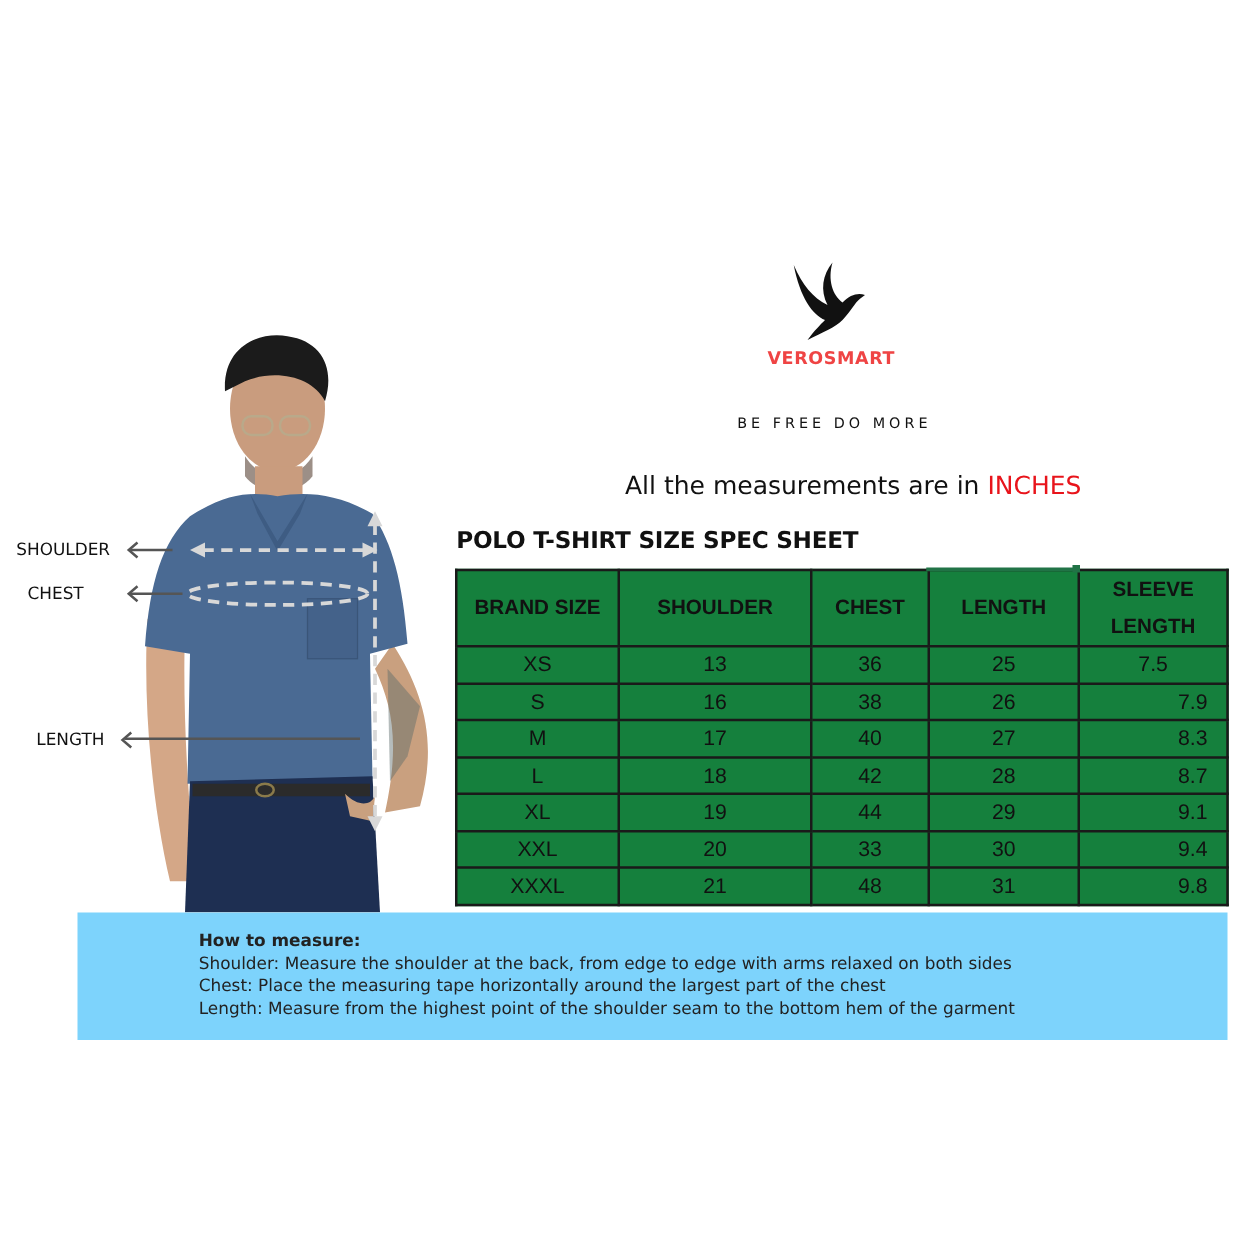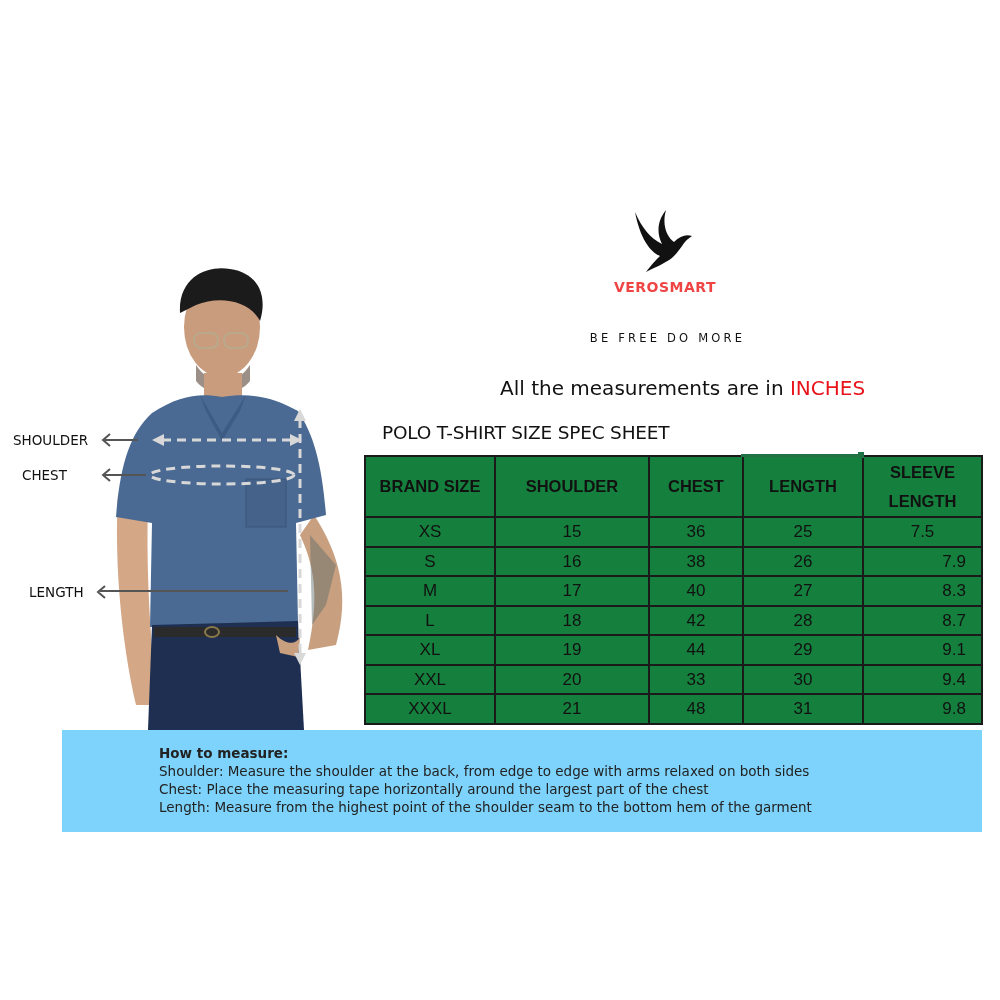--- a/index.html
+++ b/index.html
@@ -10,21 +10,21 @@
   .units-note { position:absolute; left:500px; top:337px; width:400px; font-family:"DejaVu Sans", sans-serif; font-size:20px; color:#111; white-space:nowrap;margin-top:39px; }
   .units-note .unit { color:#e8141b; }
 
   
   .photo { position:absolute; left:100px; top:265px; width:270px; height:465px; }
 
   
   .mlabel { position:absolute; font-family:"DejaVu Sans", sans-serif; font-size:13.5px; color:#111; white-space:nowrap; }
 
   
-  .sheet-title { position:absolute; left:382px; top:422px; font-family:"DejaVu Sans", sans-serif; font-weight:normal; font-size:18.5px; color:#111; white-space:nowrap; letter-spacing:-0.2px; }
+  .sheet-title { position:absolute; left:365px; top:422px; font-family:"DejaVu Sans", sans-serif; font-weight:bold; font-size:18.5px; color:#111; white-space:nowrap; letter-spacing:-0.2px; }
 
   
   table.spec { position:absolute; left:364px; top:455px; border-collapse:collapse; font-family:"Liberation Sans", sans-serif; font-size:17px; color:#111; background:#15803d; }
   table.spec th, table.spec td { border:2px solid #1a1a1a; padding:0; text-align:center; }
   table.spec th { height:59px; font-weight:bold; font-size:16.5px; line-height:29px; }
   table.spec td { height:27.5px; line-height:27px; }
   table.spec td.num-right { text-align:right; padding-right:15px;margin-top:15px; }
   .col-size { width:128px; } .col-sh { width:152px; } .col-ch { width:92px; } .col-len { width:118px; } .col-sl { width:117px; }
   .sel-edge { position:absolute; left:741px; top:454px; width:120px; height:3px; background:#217346; }
   .sel-handle { position:absolute; left:858px; top:452px; width:6px; height:6px; background:#217346; }
@@ -106,21 +106,21 @@
       <th class="col-size">BRAND SIZE</th>
       <th class="col-sh">SHOULDER</th>
       <th class="col-ch">CHEST</th>
       <th class="col-len">LENGTH</th>
       <th class="col-sl"><span>SLEEVE</span><br><span>LENGTH</span></th>
     </tr>
   </thead>
   <tbody>
     <tr>
       <td>XS</td>
-      <td>15</td>
+      <td>13</td>
       <td>36</td>
       <td>25</td>
       <td>7.5</td>
     </tr>
     <tr>
       <td>S</td>
       <td>16</td>
       <td>38</td>
       <td>26</td>
       <td class="num-right">7.9</td>

